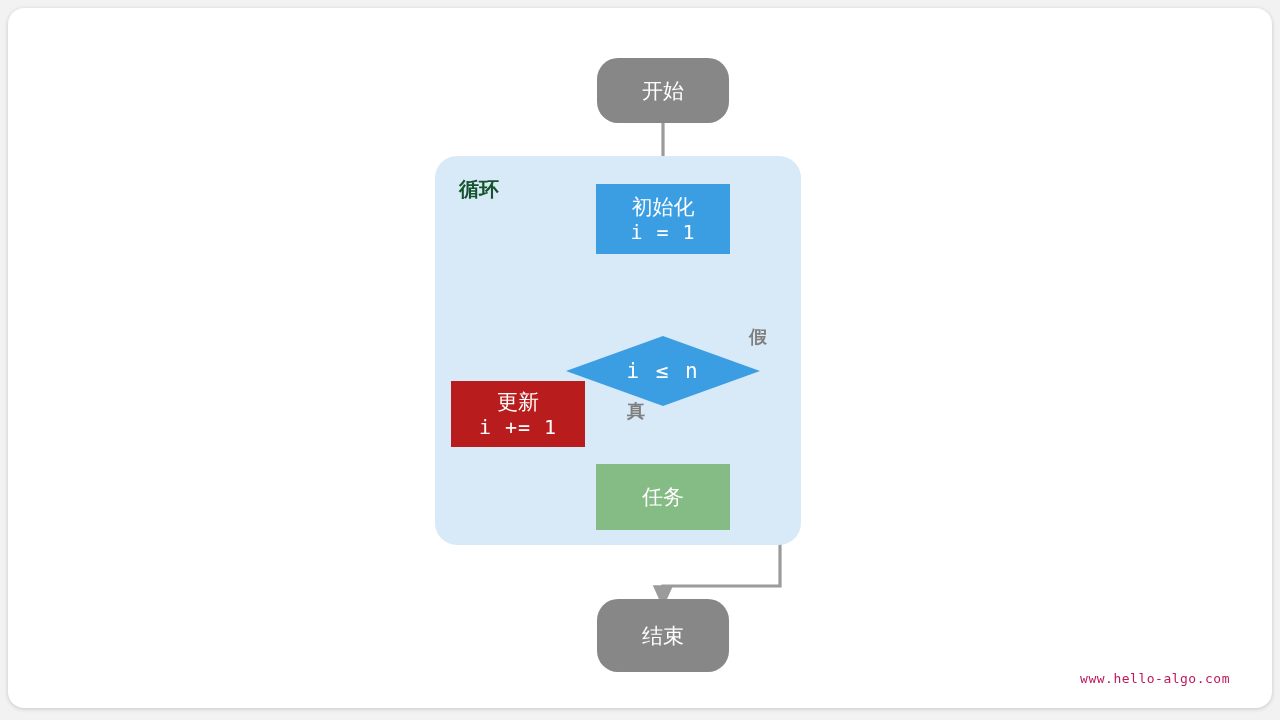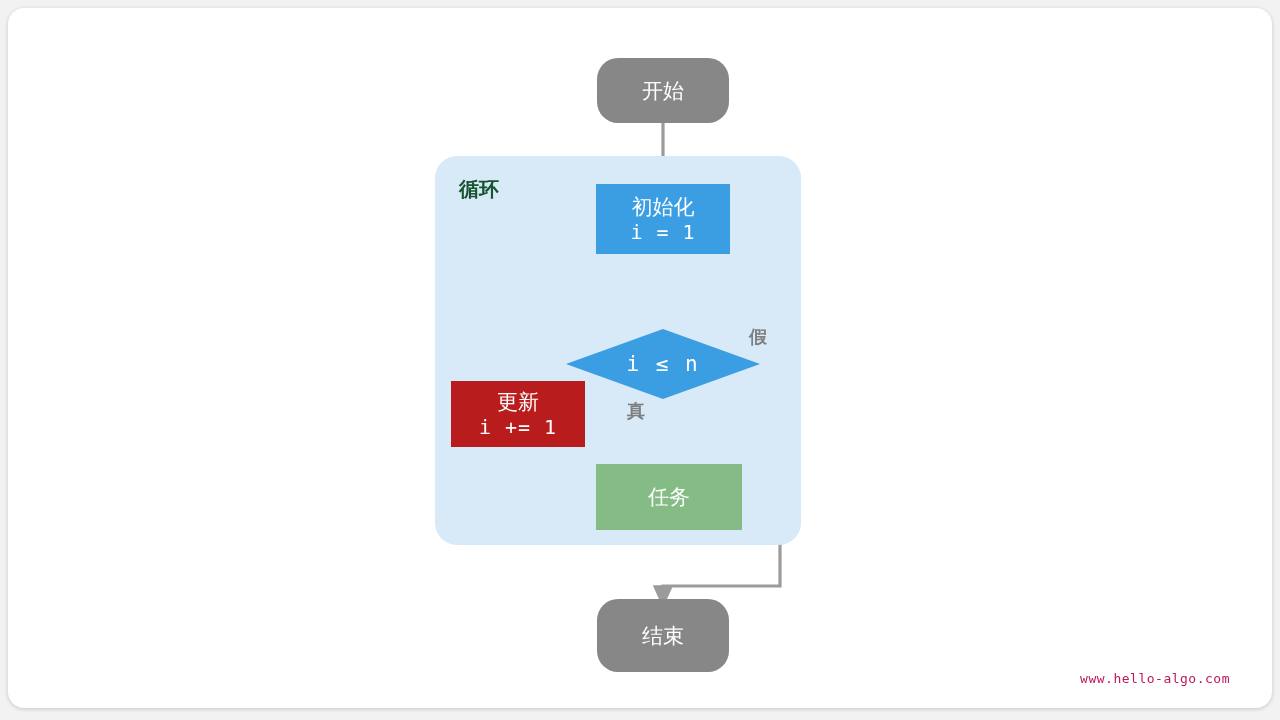--- a/index.html
+++ b/index.html
@@ -78,21 +78,21 @@
     left: 451px;
     top: 168px;
     font-size: 20px;
     font-weight: bold;
     color: #14532d;
   }
   
   #decision {
     position: absolute;
     left: 558px;
-    top: 321px;
+    top: 328px;
     width: 194px;
     height: 70px;
   }
   #decision .diamond-shape {
     position: absolute;
     inset: 0;
     background: #3b9ee3;
     clip-path: polygon(50% 0%, 100% 50%, 50% 100%, 0% 50%);
   }
   #decision .diamond-text {
@@ -171,21 +171,21 @@
     </div>
 
     <div class="branch-label" style="left:619px; top:391px;">真</div>
     <div class="branch-label" style="left:741px; top:317px;">假</div>
 
     <div class="node process" style="left:443px; top:373px; width:134px; height:66px; background:#b91c1c;">
       <span class="l1">更新</span>
       <span class="l2">i += 1</span>
     </div>
 
-    <div class="node process" style="left:588px; top:456px; width:146px; height:66px; background:#85bb85;">
+    <div class="node process" style="left:588px; top:456px; width:134px; height:66px; background:#85bb85;">
       <span class="l1">任务</span>
     </div>
 
     <div class="node terminal" style="left:589px; top:591px; width:132px; height:73px; background:#878787;">
       <span class="l1">结束</span>
     </div>
 
     <div id="watermark">www.hello-algo.com</div>
 
   </div>

